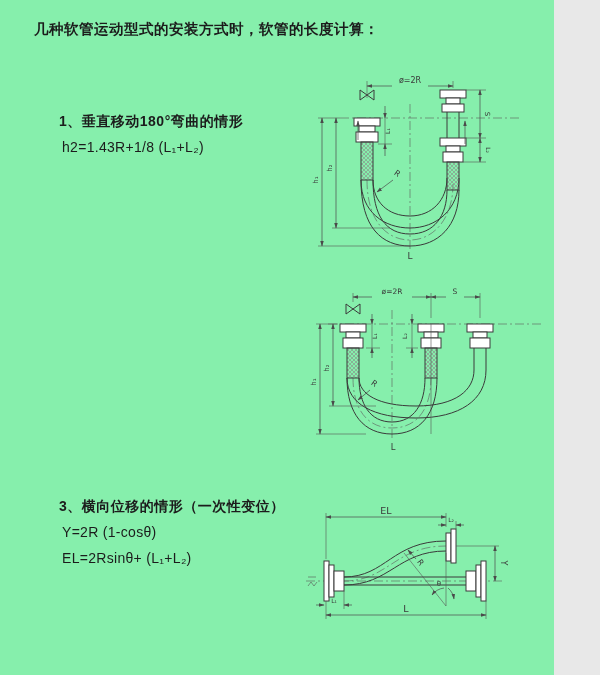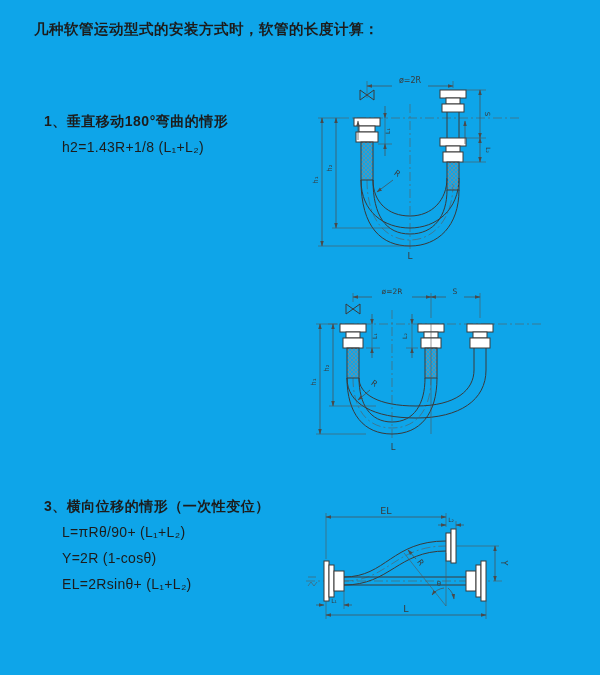--- a/index.html
+++ b/index.html
@@ -1,20 +1,20 @@
 <!DOCTYPE html>
 <html><head>
 <meta charset="utf-8">
 <style>
   html,body{margin:0;padding:0;background:#e8e8e8;}
-  .page{position:relative;width:600px;height:675px;background:#0ea5e9;overflow:hidden;
+  .page{position:relative;width:554px;height:675px;background:#86efac;overflow:hidden;
         font-family:"Liberation Sans","DejaVu Sans",sans-serif;color:#1c1c1c;}
   .title{position:absolute;left:34px;top:20px;font-size:14.5px;font-weight:700;letter-spacing:.5px;}
   .sec{position:absolute;left:44px;font-size:14px;line-height:26px;}
-  .sec .heading{font-weight:700;letter-spacing:.5px;}
+  .sec .heading{font-weight:700;letter-spacing:.5px;margin-left:15px;}
   .sec .formula{padding-left:18px;font-weight:400;letter-spacing:.3px;}
   .diagram{position:absolute;}
   .diagram svg{display:block;}
   svg text{font-family:"DejaVu Sans","Liberation Sans",sans-serif;fill:#3a3a3a;}
   .obj{stroke:#3a3a3a;stroke-width:1;fill:none;}
   .objf{stroke:#3a3a3a;stroke-width:1;fill:#ffffff;}
   .thin{stroke:#555;stroke-width:.6;fill:none;}
   .dim{stroke:#4a4a4a;stroke-width:.7;fill:none;}
   .cl{stroke:#5a5a5a;stroke-width:.6;fill:none;stroke-dasharray:9 3 2 3;}
 </style>
@@ -26,21 +26,20 @@
   <div class="title">几种软管运动型式的安装方式时，软管的长度计算：</div>
 
   <div class="sec" style="top:108px;">
     <div class="heading">1、垂直移动180°弯曲的情形</div>
     <div class="formula">h2=1.43R+1/8 (L₁+L₂)</div>
   </div>
 
 
   <div class="sec" style="top:493px;">
     <div class="heading">3、横向位移的情形（一次性变位）</div>
-    <div class="formula">L=πRθ/90+ (L₁+L₂)</div>
     <div class="formula">Y=2R (1-cosθ)</div>
     <div class="formula">EL=2Rsinθ+ (L₁+L₂)</div>
   </div>
 
   <div class="diagram" style="left:310px;top:68px;">
     <svg width="280" height="194" viewBox="0 0 280 194">
       <defs>
         <marker id="ar1" viewBox="0 0 10 10" refX="9" refY="5" markerWidth="8" markerHeight="8" orient="auto-start-reverse">
           <path d="M0,1.8 L10,5 L0,8.2 z" fill="#4a4a4a"></path>
         </marker>

